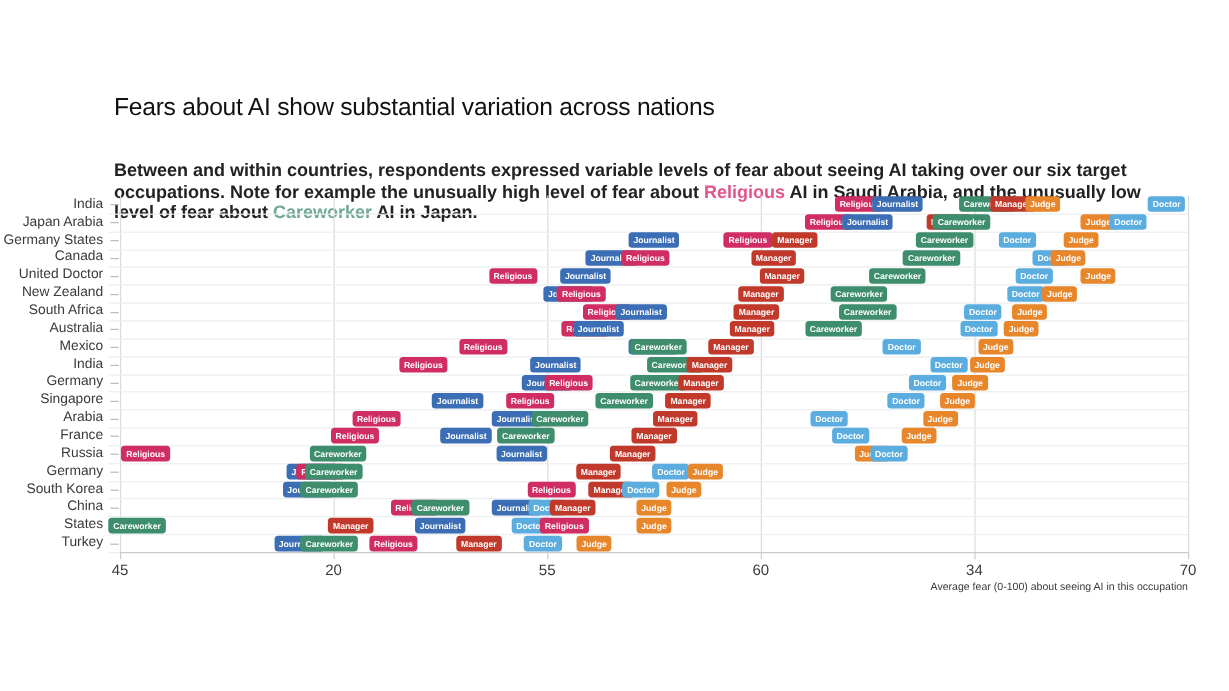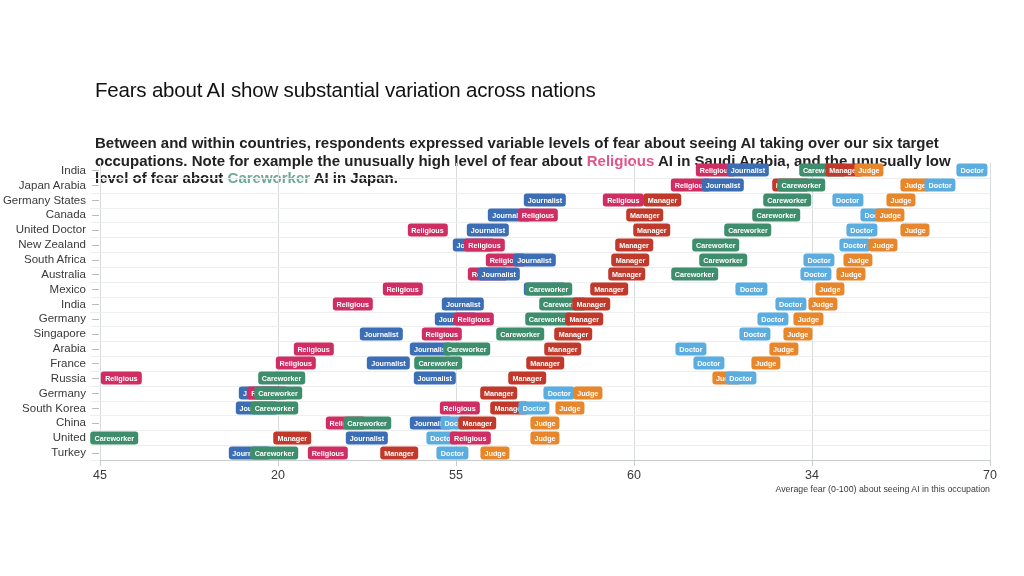--- a/index.html
+++ b/index.html
@@ -106,21 +106,21 @@
       <div class="ylab" style="top: 192.975px;">France</div>
       <div class="ytick" style="top: 200.475px;"></div>
       <div class="ylab" style="top: 207.825px;">Russia</div>
       <div class="ytick" style="top: 215.325px;"></div>
       <div class="ylab" style="top: 222.675px;">Germany</div>
       <div class="ytick" style="top: 230.175px;"></div>
       <div class="ylab" style="top: 237.525px;">South Korea</div>
       <div class="ytick" style="top: 245.025px;"></div>
       <div class="ylab" style="top: 252.375px;">China</div>
       <div class="ytick" style="top: 259.875px;"></div>
-      <div class="ylab" style="top: 267.225px;">United</div>
+      <div class="ylab" style="top: 267.225px;">States</div>
       <div class="ytick" style="top: 274.725px;"></div>
       <div class="ylab" style="top: 282.075px;">Turkey</div>
       <div class="ytick" style="top: 289.575px;"></div>
     </div>
   <div class="plot" id="plot">
       <div class="gridv" style="left: 0px;"></div>
       <div class="gridv" style="left: 178px;"></div>
       <div class="gridv" style="left: 356px;"></div>
       <div class="gridv" style="left: 534px;"></div>
       <div class="gridv" style="left: 712px;"></div>

